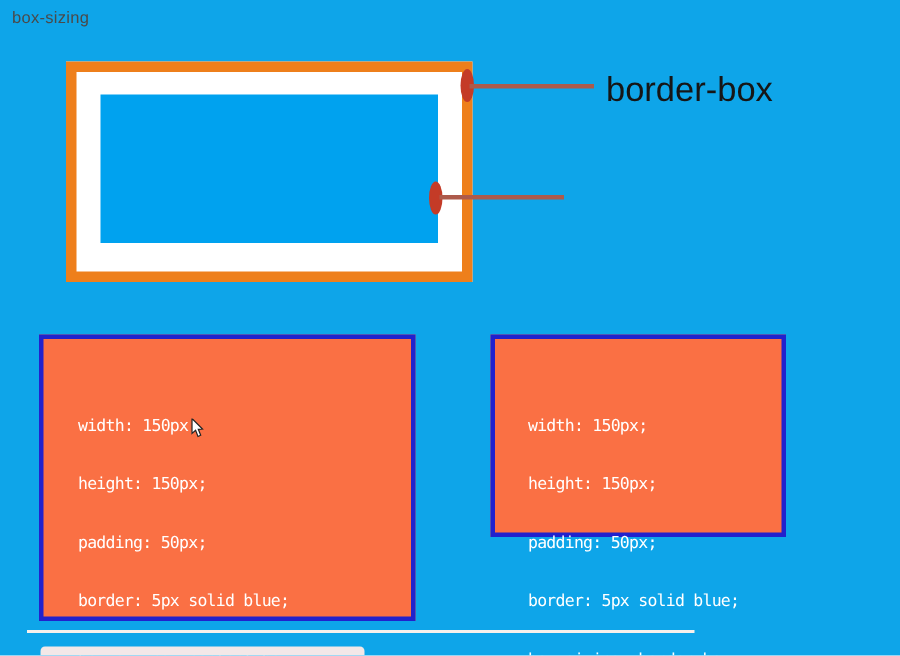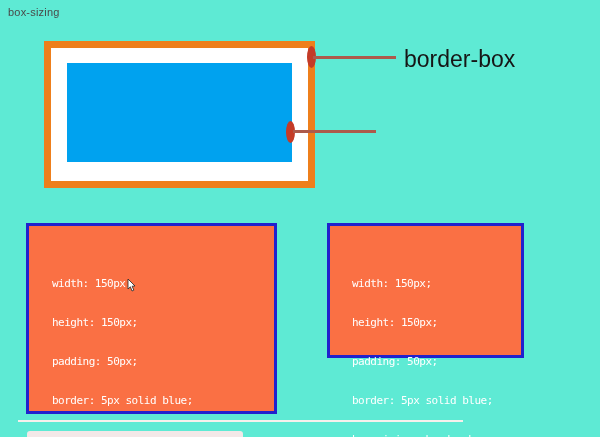--- a/index.html
+++ b/index.html
@@ -4,21 +4,21 @@
 <style>
   html, body {
     margin: 0;
     padding: 0;
     background: #ffffff;
   }
   #stage {
     position: relative;
     width: 600px;
     height: 437px;
-    background: #5eead4;
+    background: #0ea5e9;
     overflow: hidden;
     font-family: "Liberation Sans", sans-serif;
   }
   .abs { position: absolute; }
 
   
   #page-title {
     left: 8px;
     top: 6px;
     font-size: 11px;

